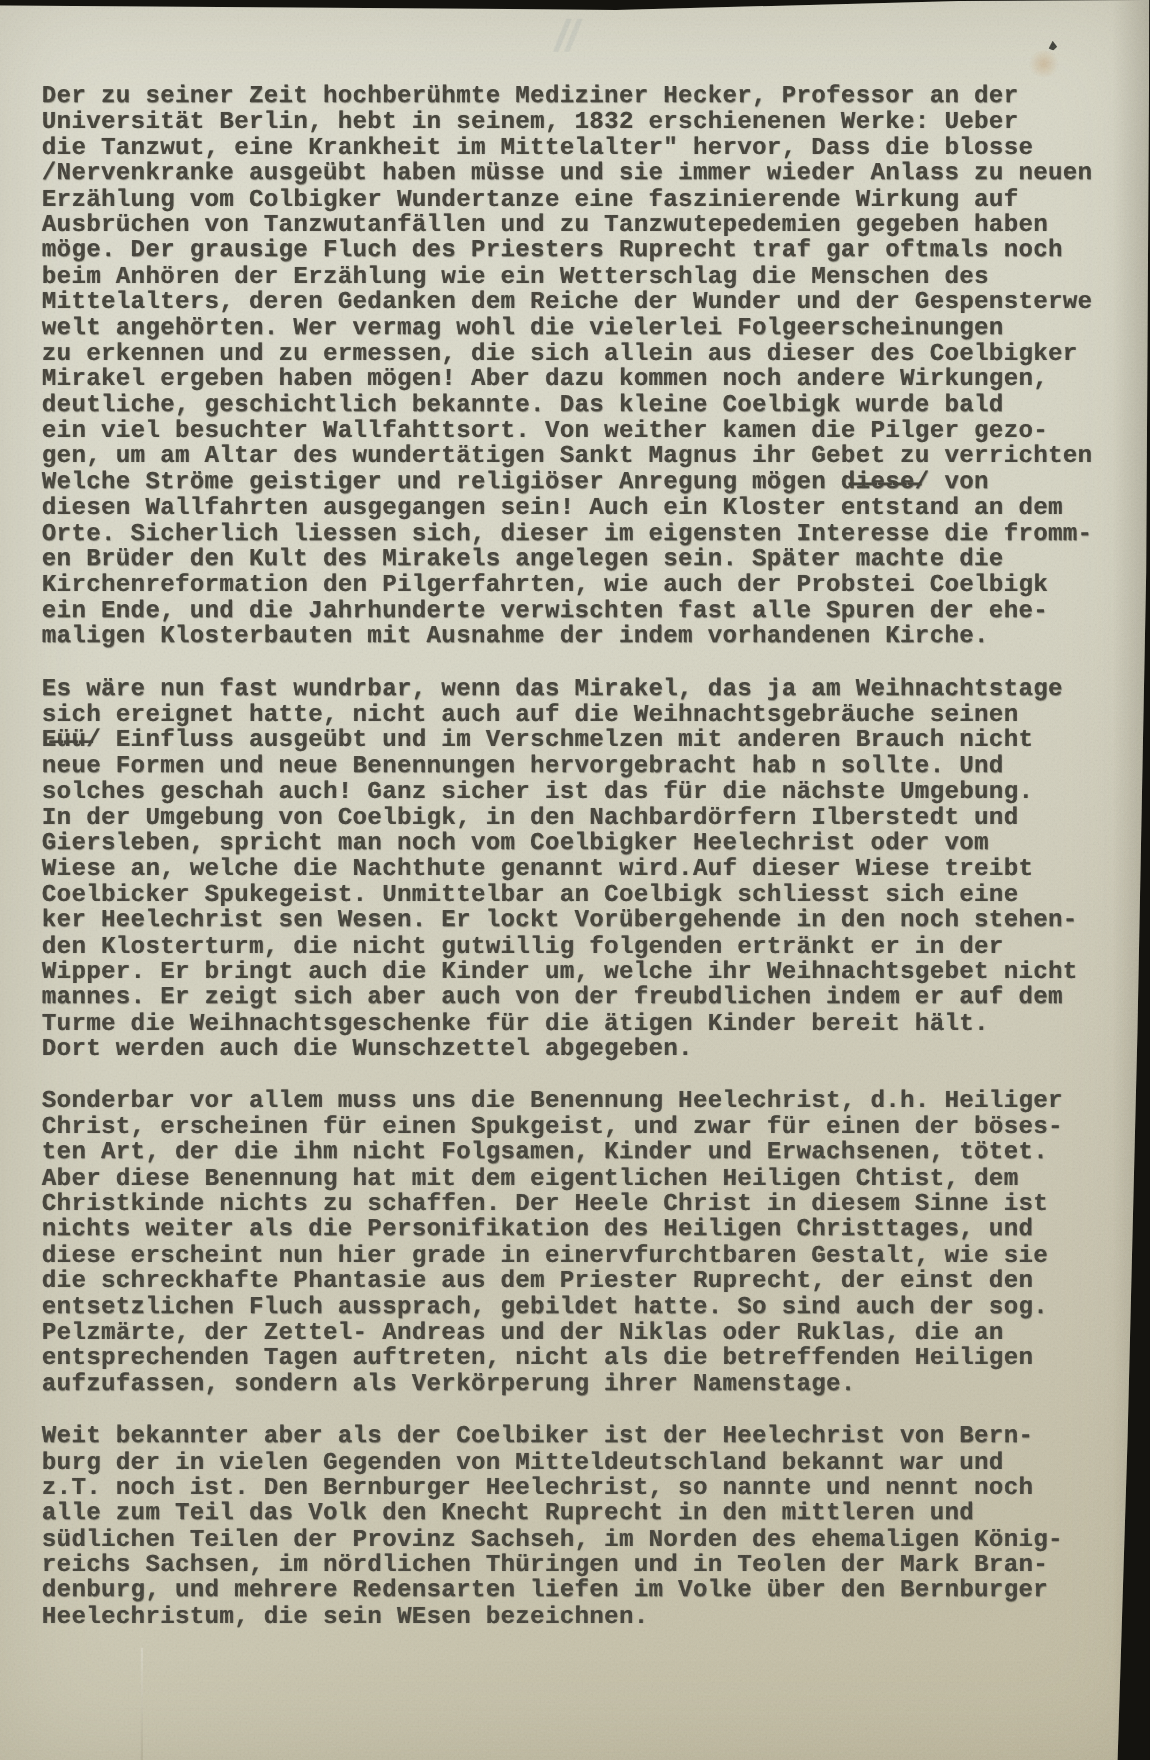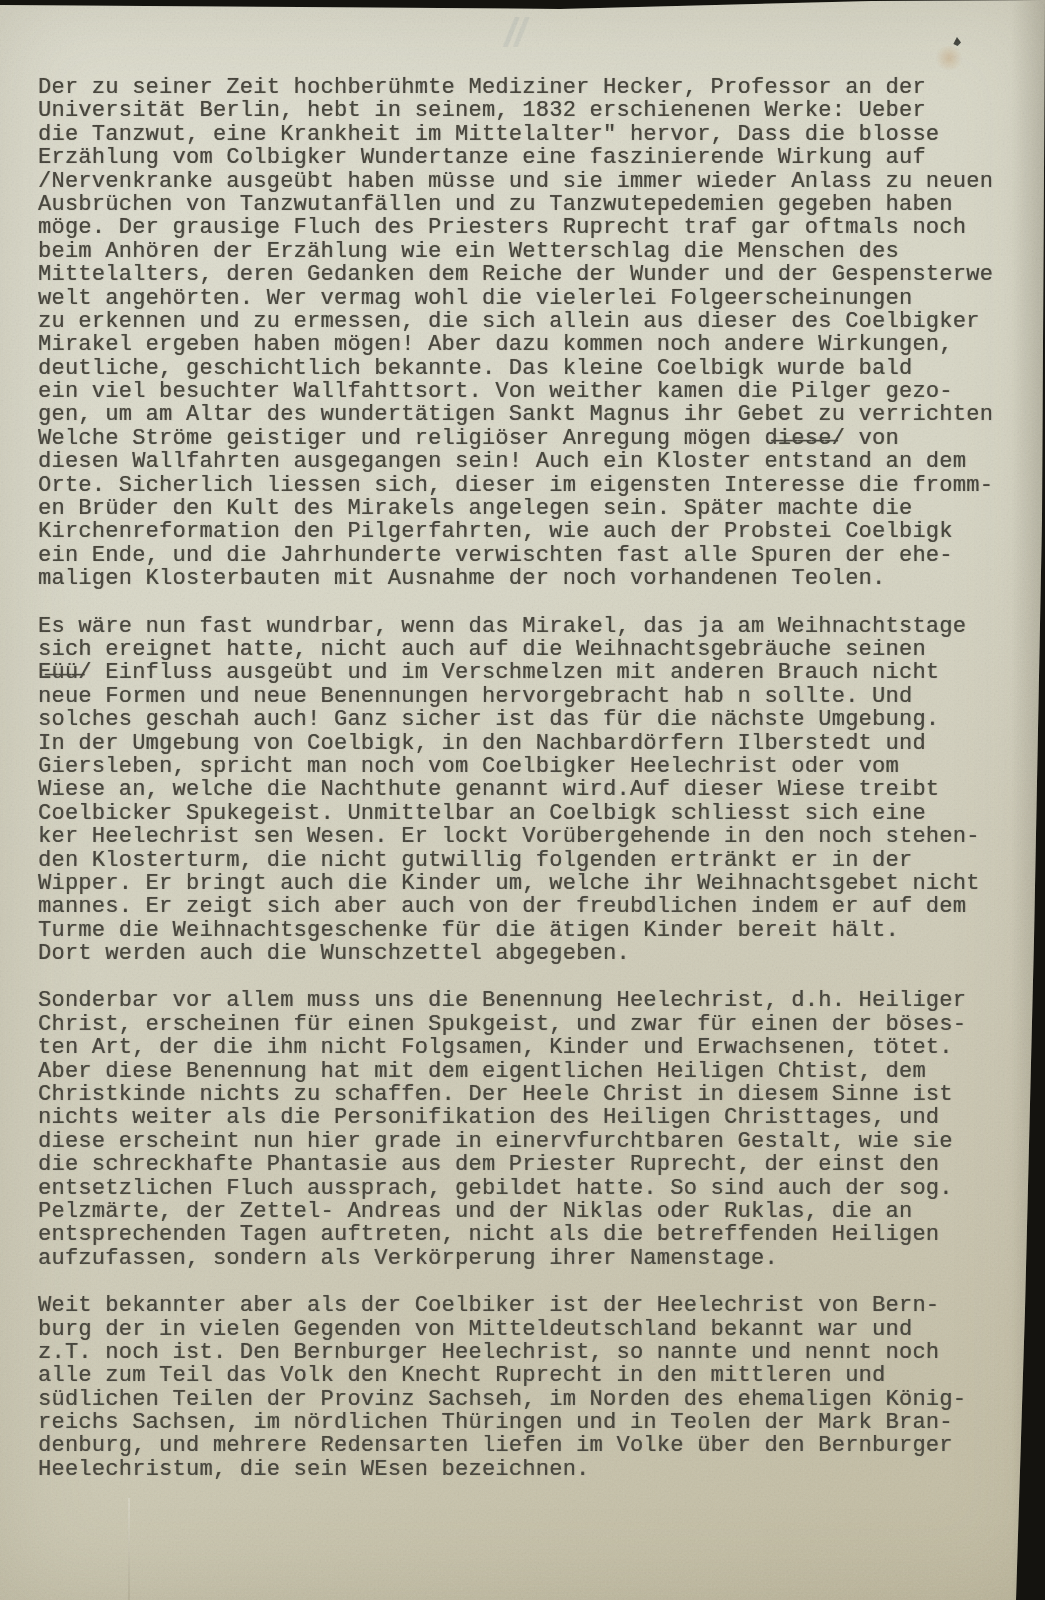--- a/index.html
+++ b/index.html
@@ -12,20 +12,21 @@
   }
   .paper{
     position:absolute;inset:0;
     background:
       radial-gradient(circle at 18% 12%, rgba(255,255,255,0.10), rgba(255,255,255,0) 45%),
       radial-gradient(circle at 85% 90%, rgba(140,120,80,0.12), rgba(140,120,80,0) 55%),
       linear-gradient(170deg,#dbdaca 0%,#d8d7c6 28%,#d4d2c0 52%,#cfccb8 76%,#c8c4ab 100%);
     clip-path:polygon(0px 5px,300px 7px,560px 9px,872px 1px,1045px 0px,
                       1042px 520px,1034px 940px,1025px 1310px,1016px 1600px,0px 1600px);
     box-shadow:inset 0 0 90px rgba(122,112,86,0.22);
+    font-weight:bold;
   }
   .grain{position:absolute;inset:0;opacity:.16;pointer-events:none;}
   .text-block{
     position:absolute;left:38px;top:76px;width:1000px;
     font-size:22px;line-height:23.4px;letter-spacing:0.25px;
     color:#403e35;
   }
   .para{margin:0 0 24px 0;}
   .line{
     white-space:pre;height:23.4px;overflow:visible;
@@ -64,39 +65,39 @@
   <div class="speck"></div>
   <div class="stain"></div>
   <div class="crease"></div>
   <div class="edge-shade"></div>
 
   <div class="text-block">
     <div class="para">
         <div class="line">Der zu seiner Zeit hochberühmte Mediziner Hecker, Professor an der</div>
         <div class="line">Universität Berlin, hebt in seinem, 1832 erschienenen Werke: Ueber</div>
         <div class="line">die Tanzwut, eine Krankheit im Mittelalter" hervor, Dass die blosse</div>
+        <div class="line">/Nervenkranke ausgeübt haben müsse und sie immer wieder Anlass zu neuen</div>
         <div class="line">Erzählung vom Colbigker Wundertanze eine faszinierende Wirkung auf</div>
-        <div class="line">/Nervenkranke ausgeübt haben müsse und sie immer wieder Anlass zu neuen</div>
         <div class="line">Ausbrüchen von Tanzwutanfällen und zu Tanzwutepedemien gegeben haben</div>
         <div class="line">möge. Der grausige Fluch des Priesters Ruprecht traf gar oftmals noch</div>
         <div class="line">beim Anhören der Erzählung wie ein Wetterschlag die Menschen des</div>
         <div class="line">Mittelalters, deren Gedanken dem Reiche der Wunder und der Gespensterwe</div>
         <div class="line">welt angehörten. Wer vermag wohl die vielerlei Folgeerscheinungen</div>
         <div class="line">zu erkennen und zu ermessen, die sich allein aus dieser des Coelbigker</div>
         <div class="line">Mirakel ergeben haben mögen! Aber dazu kommen noch andere Wirkungen,</div>
         <div class="line">deutliche, geschichtlich bekannte. Das kleine Coelbigk wurde bald</div>
         <div class="line">ein viel besuchter Wallfahttsort. Von weither kamen die Pilger gezo-</div>
         <div class="line">gen, um am Altar des wundertätigen Sankt Magnus ihr Gebet zu verrichten</div>
         <div class="line">Welche Ströme geistiger und religiöser Anregung mögen d̶i̶e̶s̶e̶/ von</div>
         <div class="line">diesen Wallfahrten ausgegangen sein! Auch ein Kloster entstand an dem</div>
         <div class="line">Orte. Sicherlich liessen sich, dieser im eigensten Interesse die fromm-</div>
         <div class="line">en Brüder den Kult des Mirakels angelegen sein. Später machte die</div>
         <div class="line">Kirchenreformation den Pilgerfahrten, wie auch der Probstei Coelbigk</div>
         <div class="line">ein Ende, und die Jahrhunderte verwischten fast alle Spuren der ehe-</div>
-        <div class="line">maligen Klosterbauten mit Ausnahme der noch vorhandenen Teolen.</div>
+        <div class="line">maligen Klosterbauten mit Ausnahme der indem vorhandenen Kirche.</div>
       </div>
     <div class="para">
         <div class="line">Es wäre nun fast wundrbar, wenn das Mirakel, das ja am Weihnachtstage</div>
         <div class="line">sich ereignet hatte, nicht auch auf die Weihnachtsgebräuche seinen</div>
         <div class="line">E̶ü̶ü̶/ Einfluss ausgeübt und im Verschmelzen mit anderen Brauch nicht</div>
         <div class="line">neue Formen und neue Benennungen hervorgebracht hab n sollte. Und</div>
         <div class="line">solches geschah auch! Ganz sicher ist das für die nächste Umgebung.</div>
         <div class="line">In der Umgebung von Coelbigk, in den Nachbardörfern Ilberstedt und</div>
         <div class="line">Giersleben, spricht man noch vom Coelbigker Heelechrist oder vom</div>
         <div class="line">Wiese an, welche die Nachthute genannt wird.Auf dieser Wiese treibt</div>

